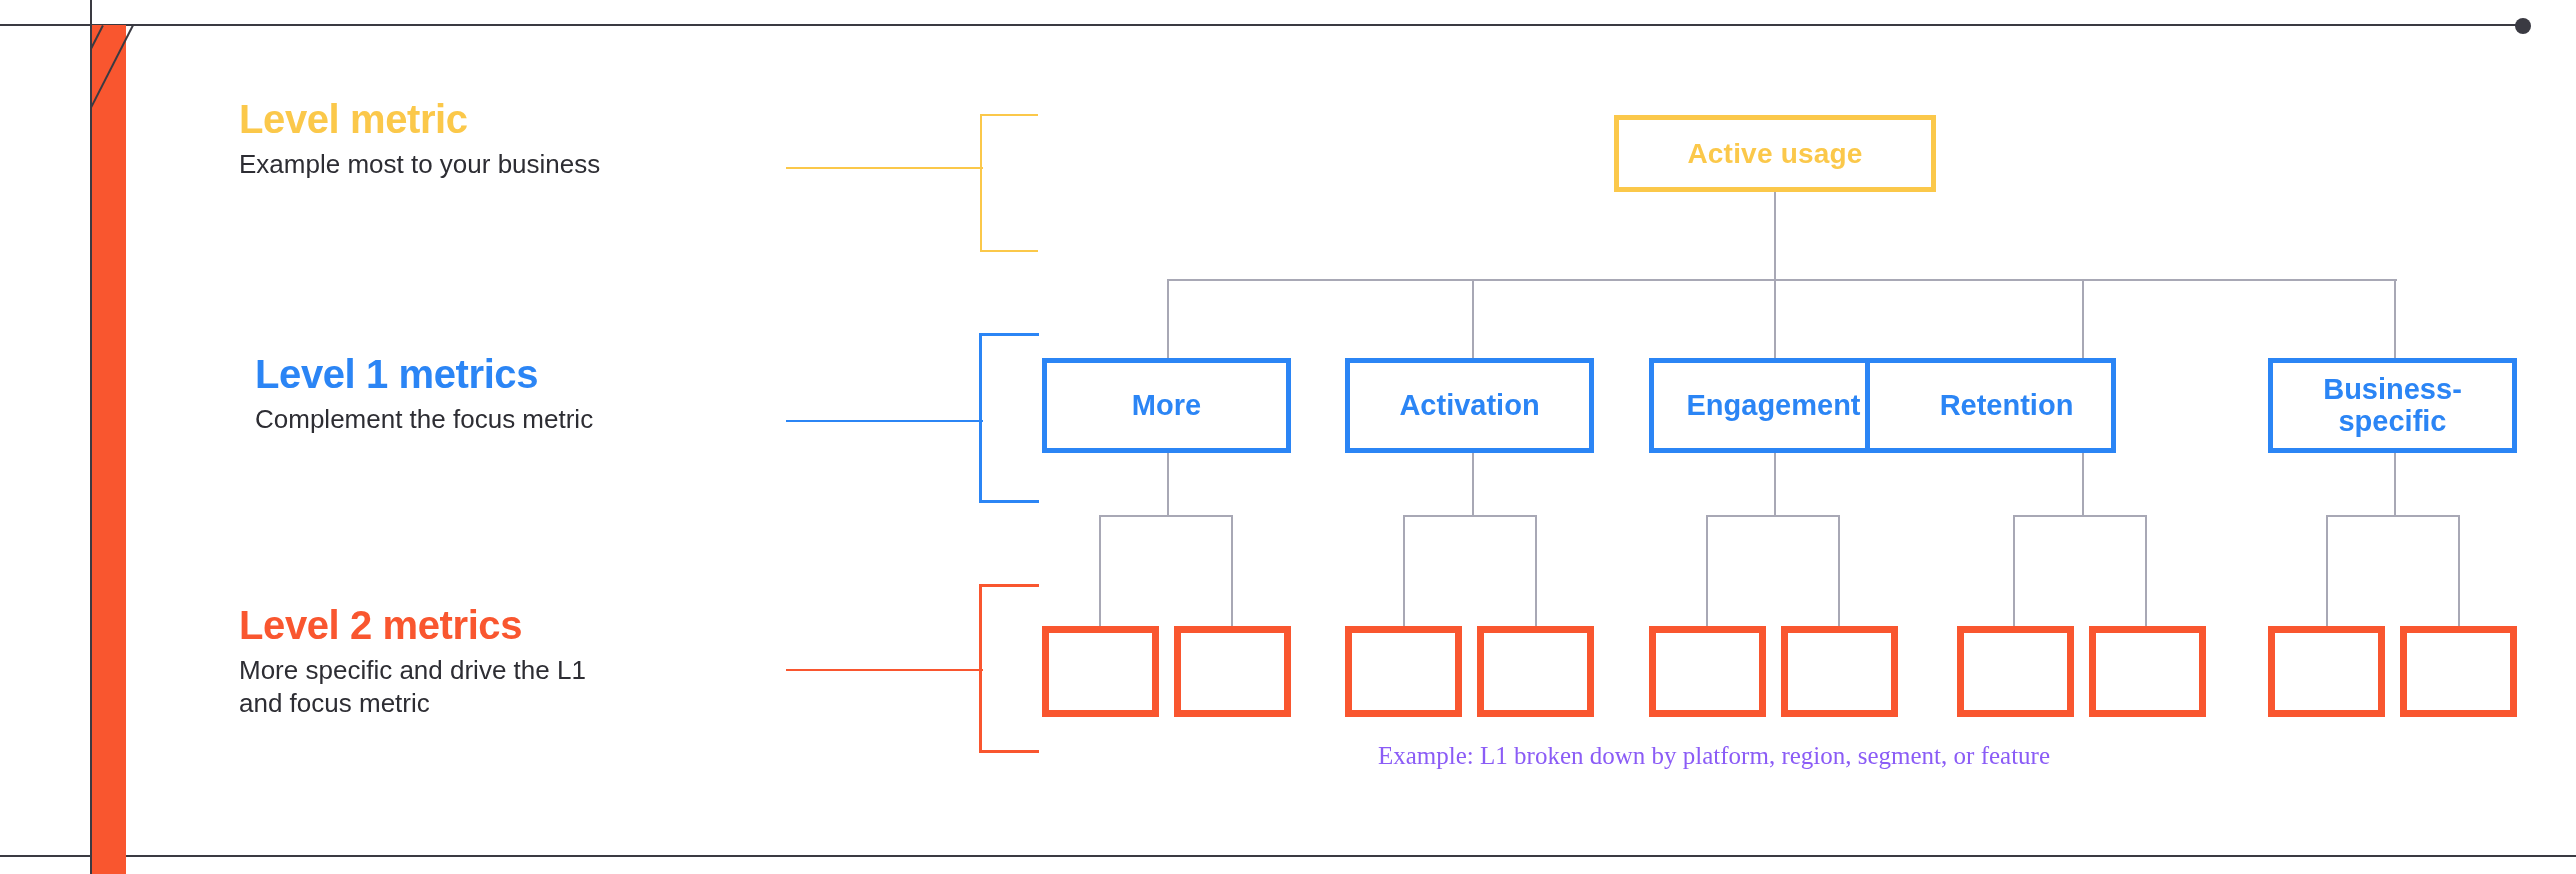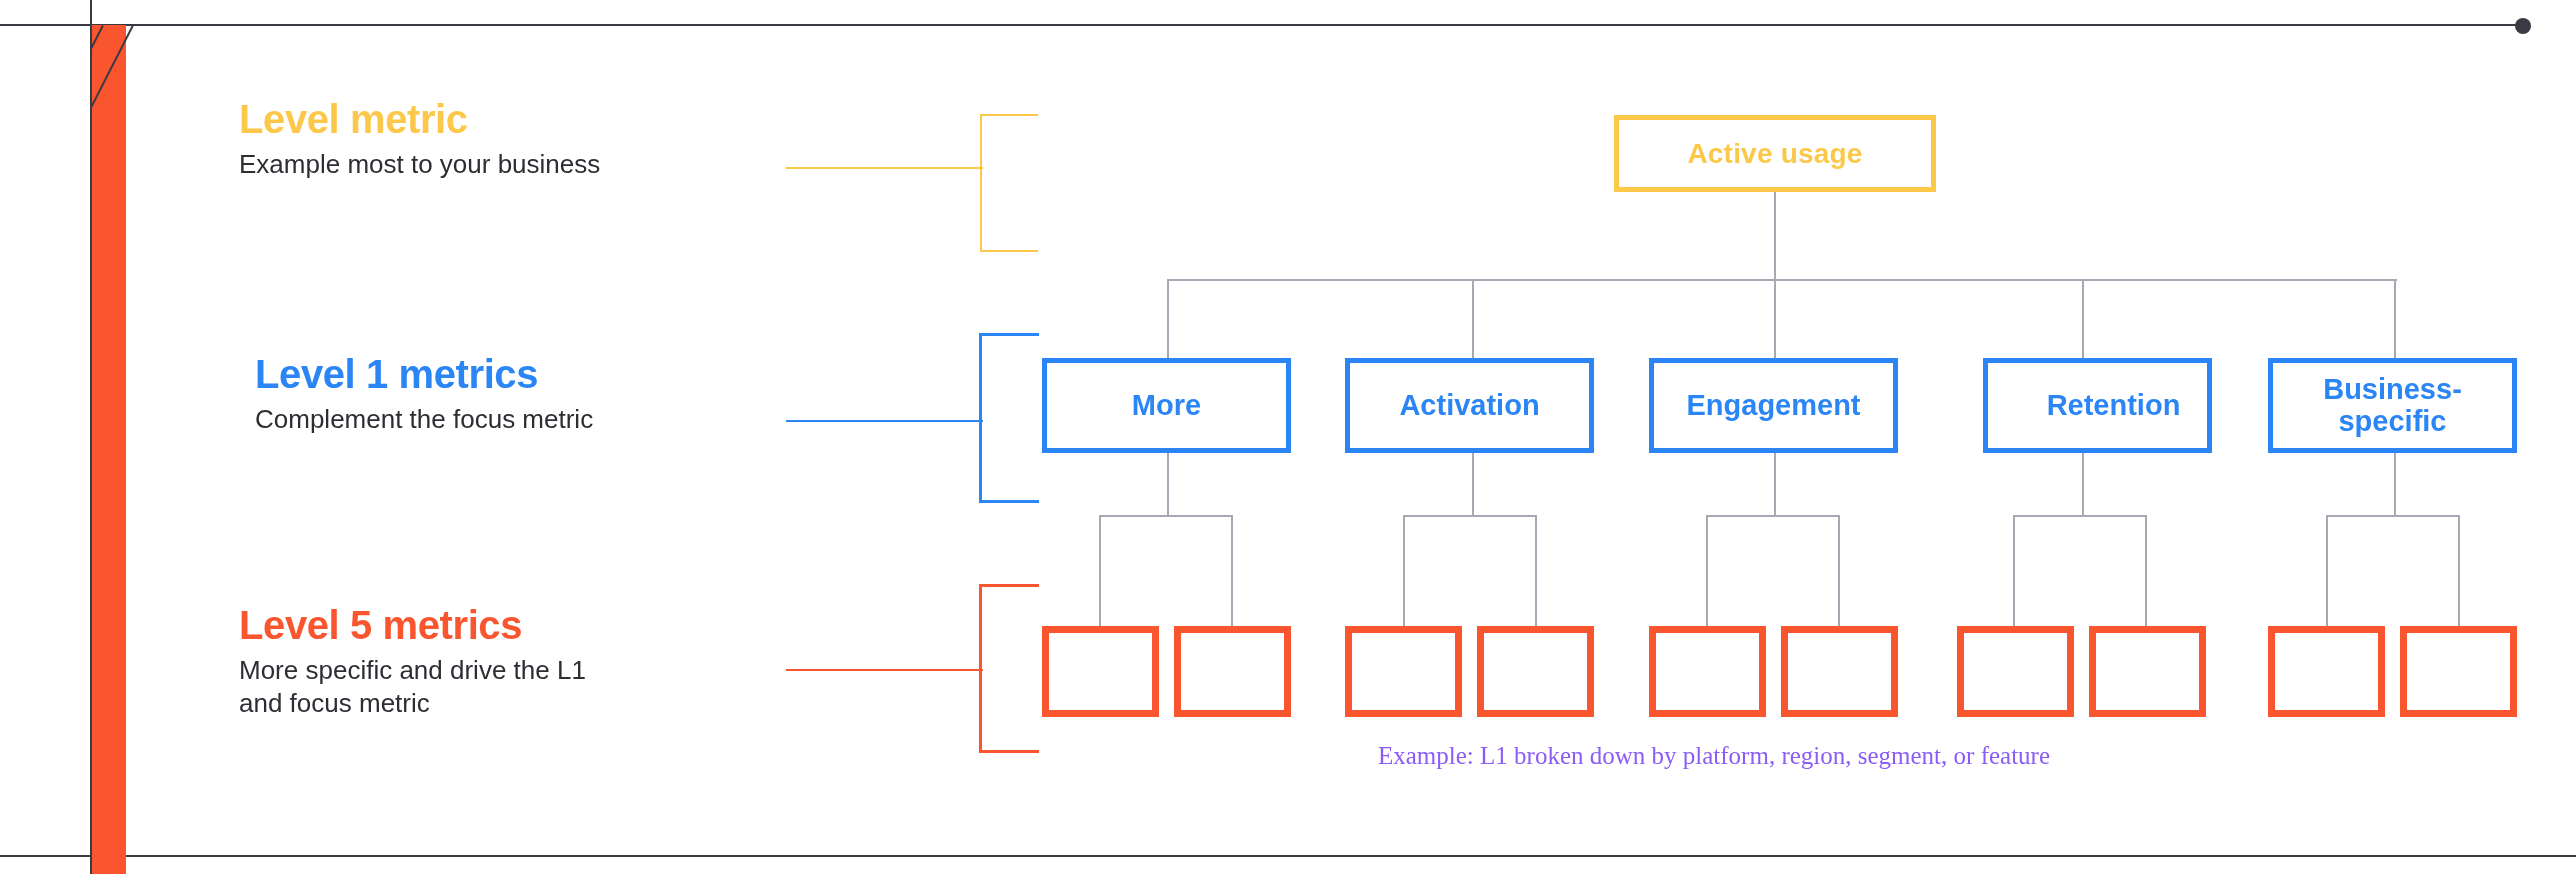--- a/index.html
+++ b/index.html
@@ -201,21 +201,21 @@
     <div class="lg-title">Level metric</div>
     <div class="lg-sub">Example most to your business</div>
   </div>
 
   <div class="legend" id="legend-l1">
     <div class="lg-title">Level 1 metrics</div>
     <div class="lg-sub">Complement the focus metric</div>
   </div>
 
   <div class="legend" id="legend-l2">
-    <div class="lg-title">Level 5 metrics</div>
+    <div class="lg-title">Level 2 metrics</div>
     <div class="lg-sub">More specific and drive the L1
 and focus metric</div>
   </div>
 
   <div class="lead" id="lead-focus"></div>
   <div class="bracket" id="bracket-focus"></div>
 
   <div class="lead" id="lead-l1"></div>
   <div class="bracket" id="bracket-l1"></div>
 
@@ -237,21 +237,21 @@
 
   <div class="node node-l1" style="left:1042px; width:249px;">
     <span>More</span>
   </div>
   <div class="node node-l1" style="left:1649px; width:249px;">
     <span>Engagement</span>
   </div>
   <div class="node node-l1" style="left:1345px; width:249px;">
     <span>Activation</span>
   </div>
-  <div class="node node-l1" style="left:1983px; width:229px;padding-left:32px;">
+  <div class="node node-l1" style="left:1865px; width:251px;padding-left:32px;">
     <span>Retention</span>
   </div>
   <div class="node node-l1" style="left:2268px; width:249px; white-space:pre-line;">
     <span>Business-
 specific</span>
   </div>
 
   <div class="conn conn-v" style="left:1167px; top:453px; height:64px;"></div>
   <div class="conn conn-h" style="left:1099px; top:515px; width:134px;"></div>
   <div class="conn conn-v" style="left:1099px; top:515px; height:112px;"></div>

